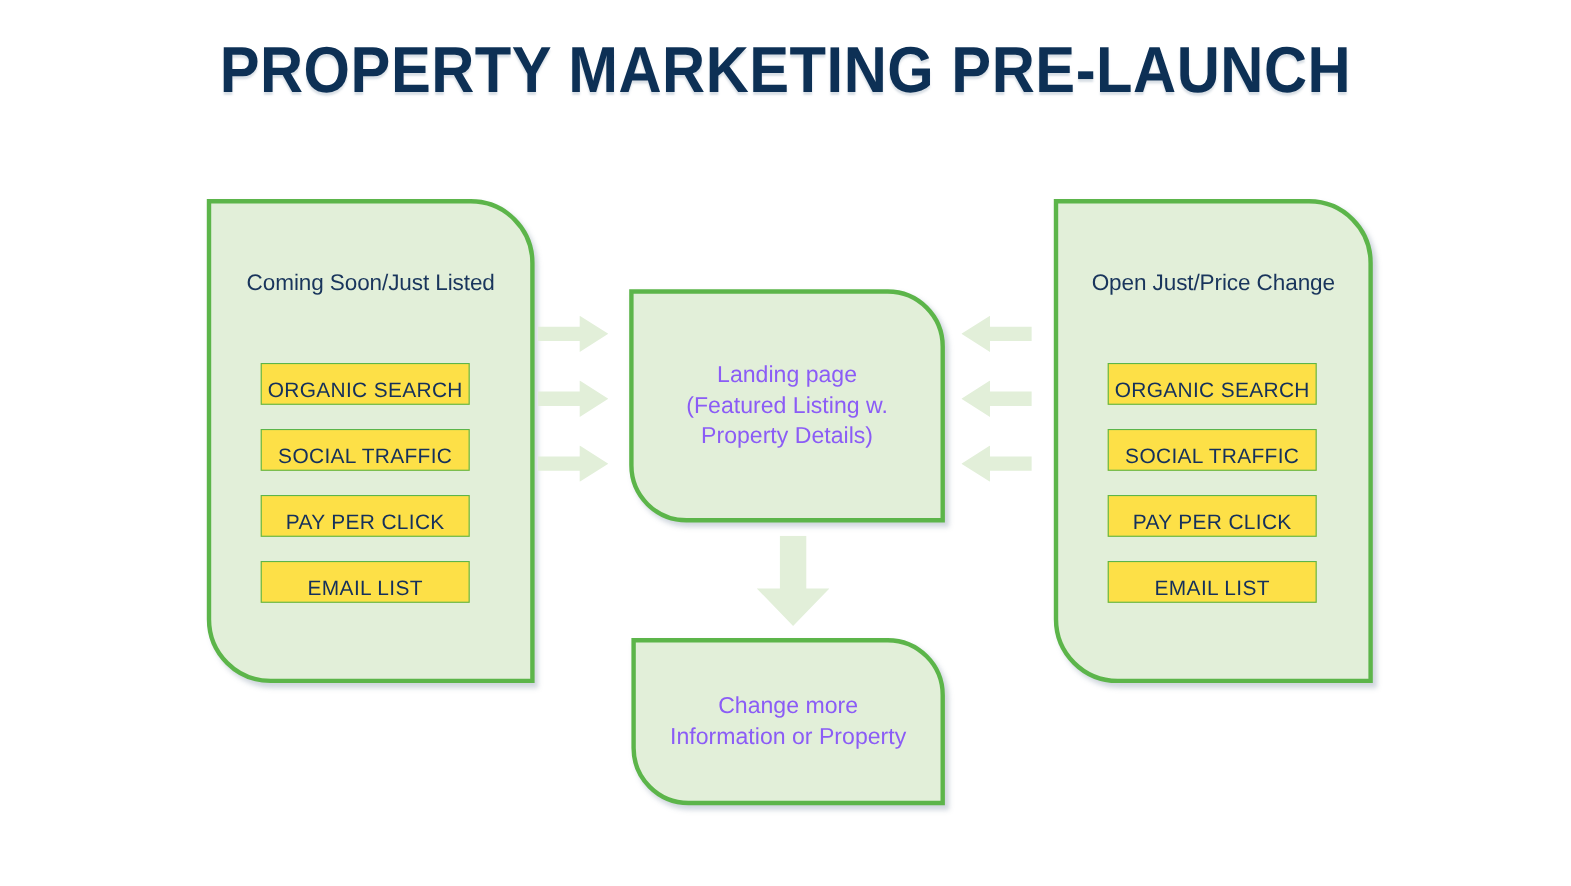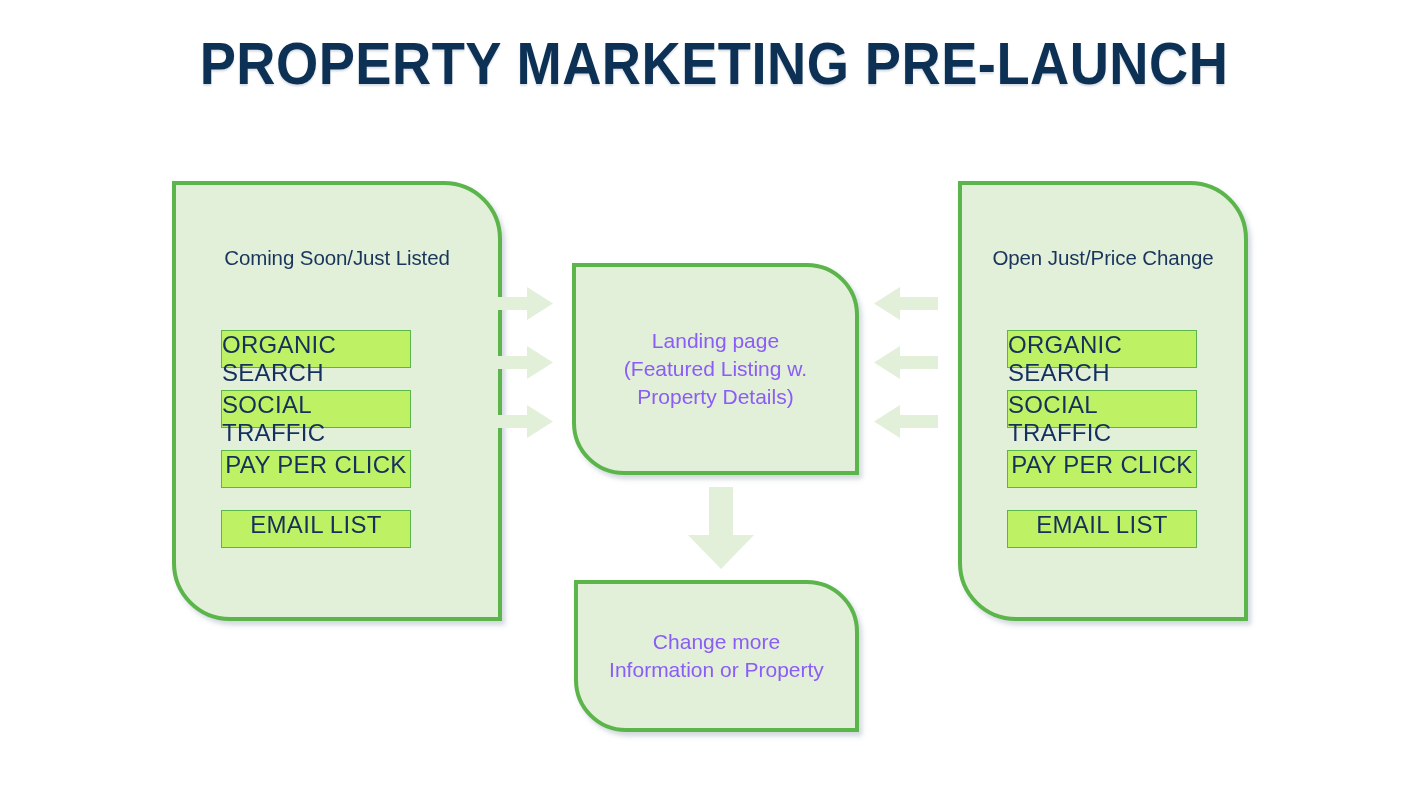--- a/index.html
+++ b/index.html
@@ -67,27 +67,27 @@
     color: #19355c;
     font-size: 20.5px;
     line-height: 1.25;
     letter-spacing: -0.1px;
   }
 
   
   .chip {
     position: absolute;
     box-sizing: border-box;
-    background: #bef264;
+    background: #fde047;
     border: 1.6px solid #5cb54a;
     color: #14305c;
-    font-size: 24px;
+    font-size: 19px;
     letter-spacing: 0.3px;
     display: flex;
-    align-items: flex-start;
+    align-items: flex-end;
     justify-content: center;
     height: 38px;
   }
 
   
   .procbox {
     border-top-right-radius: 52px;
     border-bottom-left-radius: 52px;
     display: flex;
     align-items: center;
@@ -107,21 +107,21 @@
   }
   .arrow svg { display: block; width: 100%; height: 100%; }
 </style>
 </head>
 <body>
 
 <div id="slide">
 
   <div id="title">PROPERTY MARKETING PRE-LAUNCH</div>
 
-  <div class="shape panel" style="left:172px; top:181px; width:330px; height:440px;">
+  <div class="shape panel" style="left:188px; top:181px; width:298px; height:440px;">
 
     <div class="panel-title" style="top:60px;">Coming Soon/Just Listed</div>
 
     <div class="chip" style="left:45px; top:145px; width:190px;">
       <span>ORGANIC SEARCH</span>
     </div>
 
     <div class="chip" style="left:45px; top:205px; width:190px;">
       <span>SOCIAL TRAFFIC</span>
     </div>

